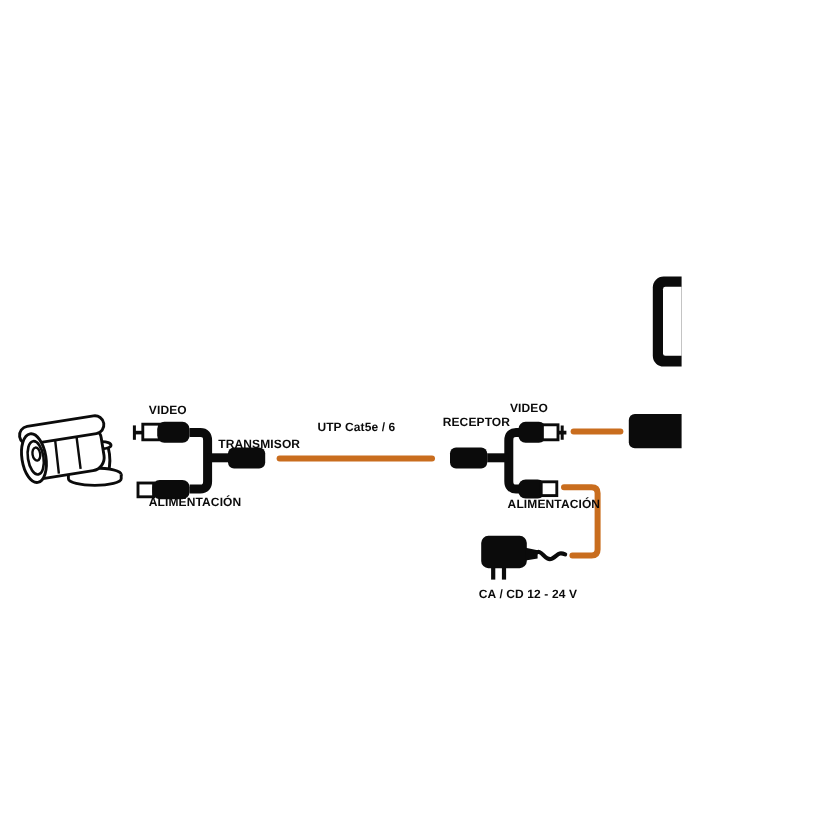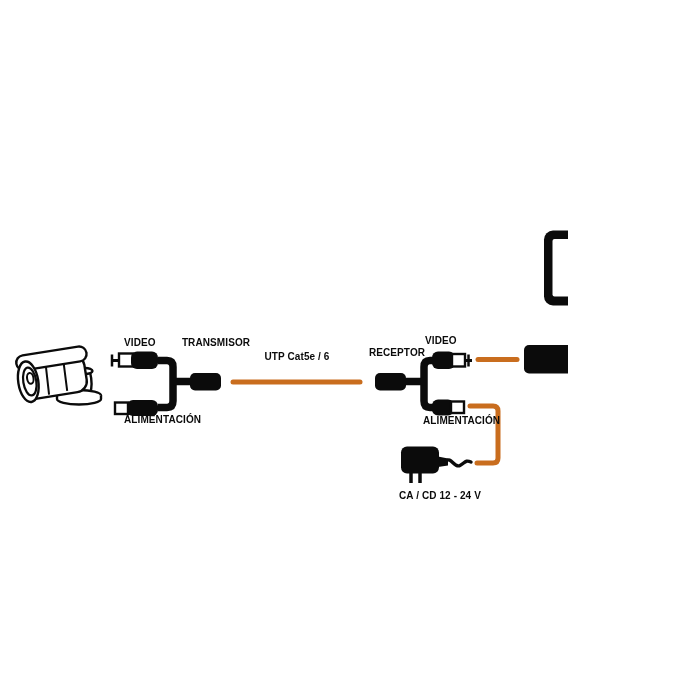--- a/index.html
+++ b/index.html
@@ -132,21 +132,21 @@
           <circle cx="620" cy="347.5" r="2.1"></circle>
           <circle cx="627.5" cy="347.5" r="2.1"></circle>
           <circle cx="635" cy="347.5" r="2.1"></circle>
       </g>
       <circle stroke="#ffffff" stroke-width="1.6" fill="none" cx="661" cy="343.5" r="9.5"></circle>
     </g>
   </svg>
 
   <div class="lbl" style="left:124px;top:322px;">VIDEO</div>
 
-  <div class="lbl centered" style="left:216px;top:322px;">TRANSMISOR</div>
+  <div class="lbl centered" style="left:216px;top:350px;">TRANSMISOR</div>
 
   <div class="lbl" style="left:124px;top:399px;">ALIMENTACIÓN</div>
 
   <div class="lbl centered" style="left:297px;top:336px;">UTP Cat5e / 6</div>
 
   <div class="lbl centered" style="left:388px;top:332px;padding-left:18px;">RECEPTOR</div>
 
   <div class="lbl" style="left:425px;top:320px;">VIDEO</div>
 
   <div class="lbl" style="left:423px;top:400px;">ALIMENTACIÓN</div>

